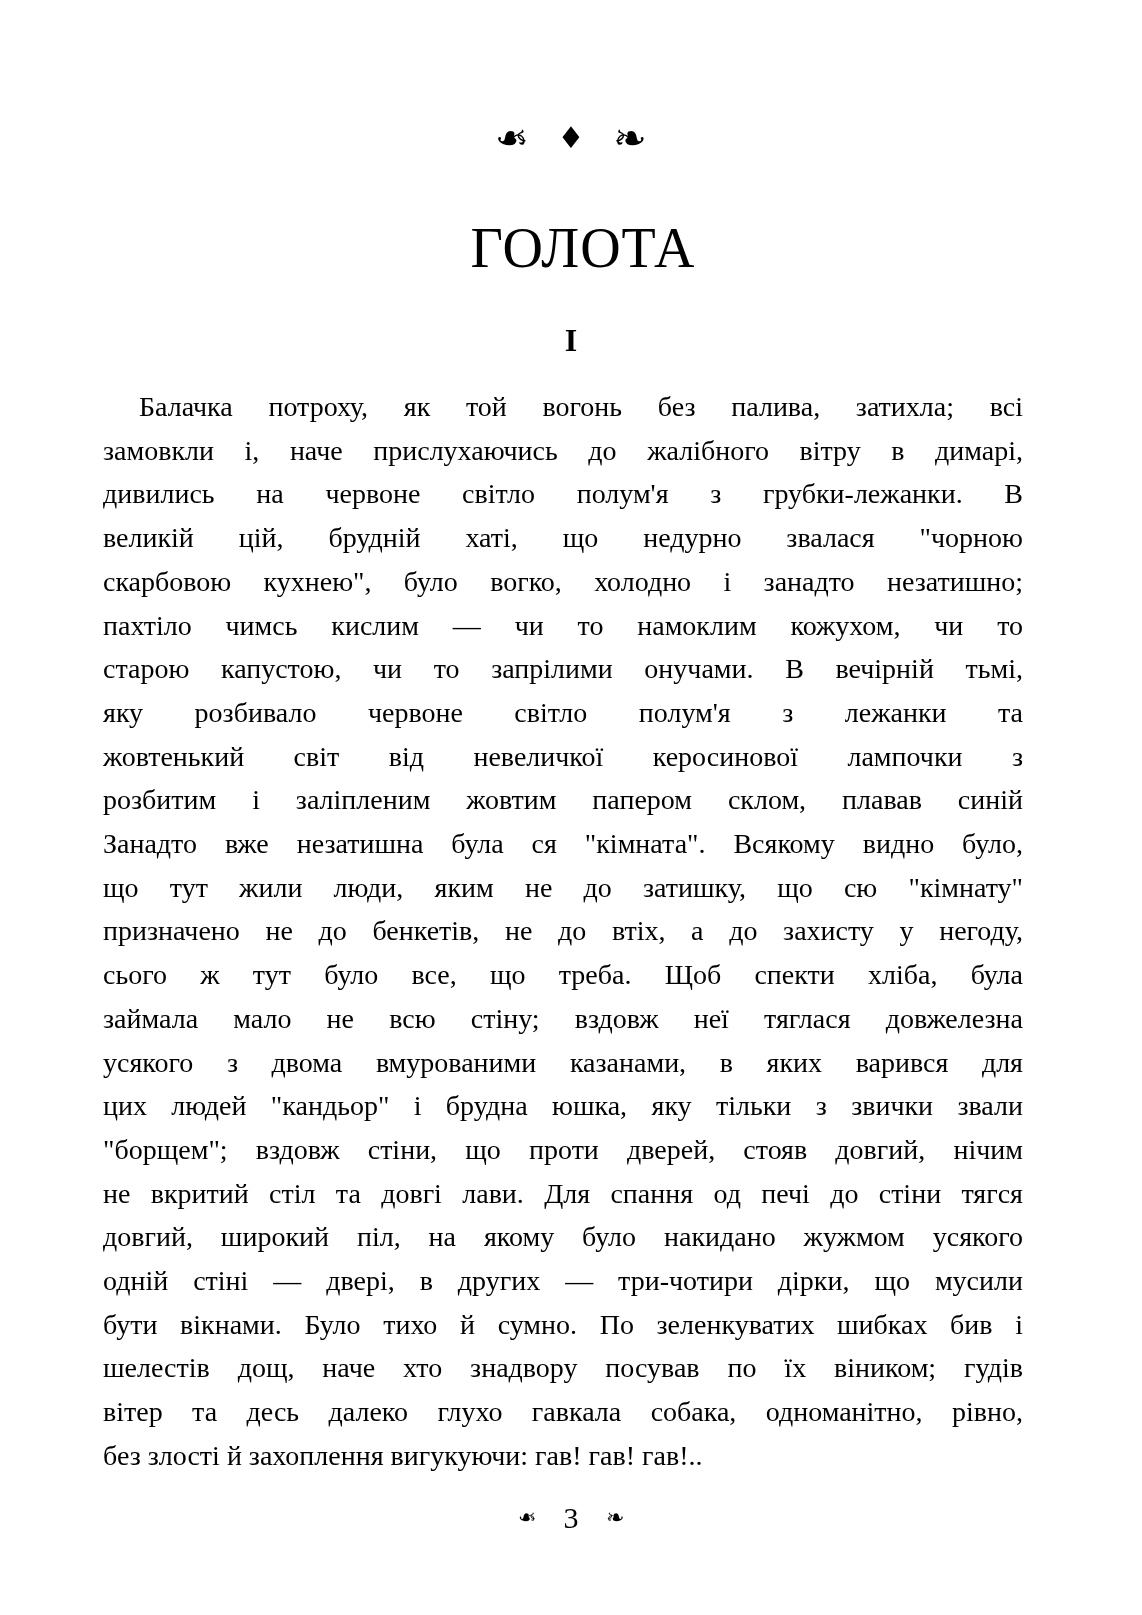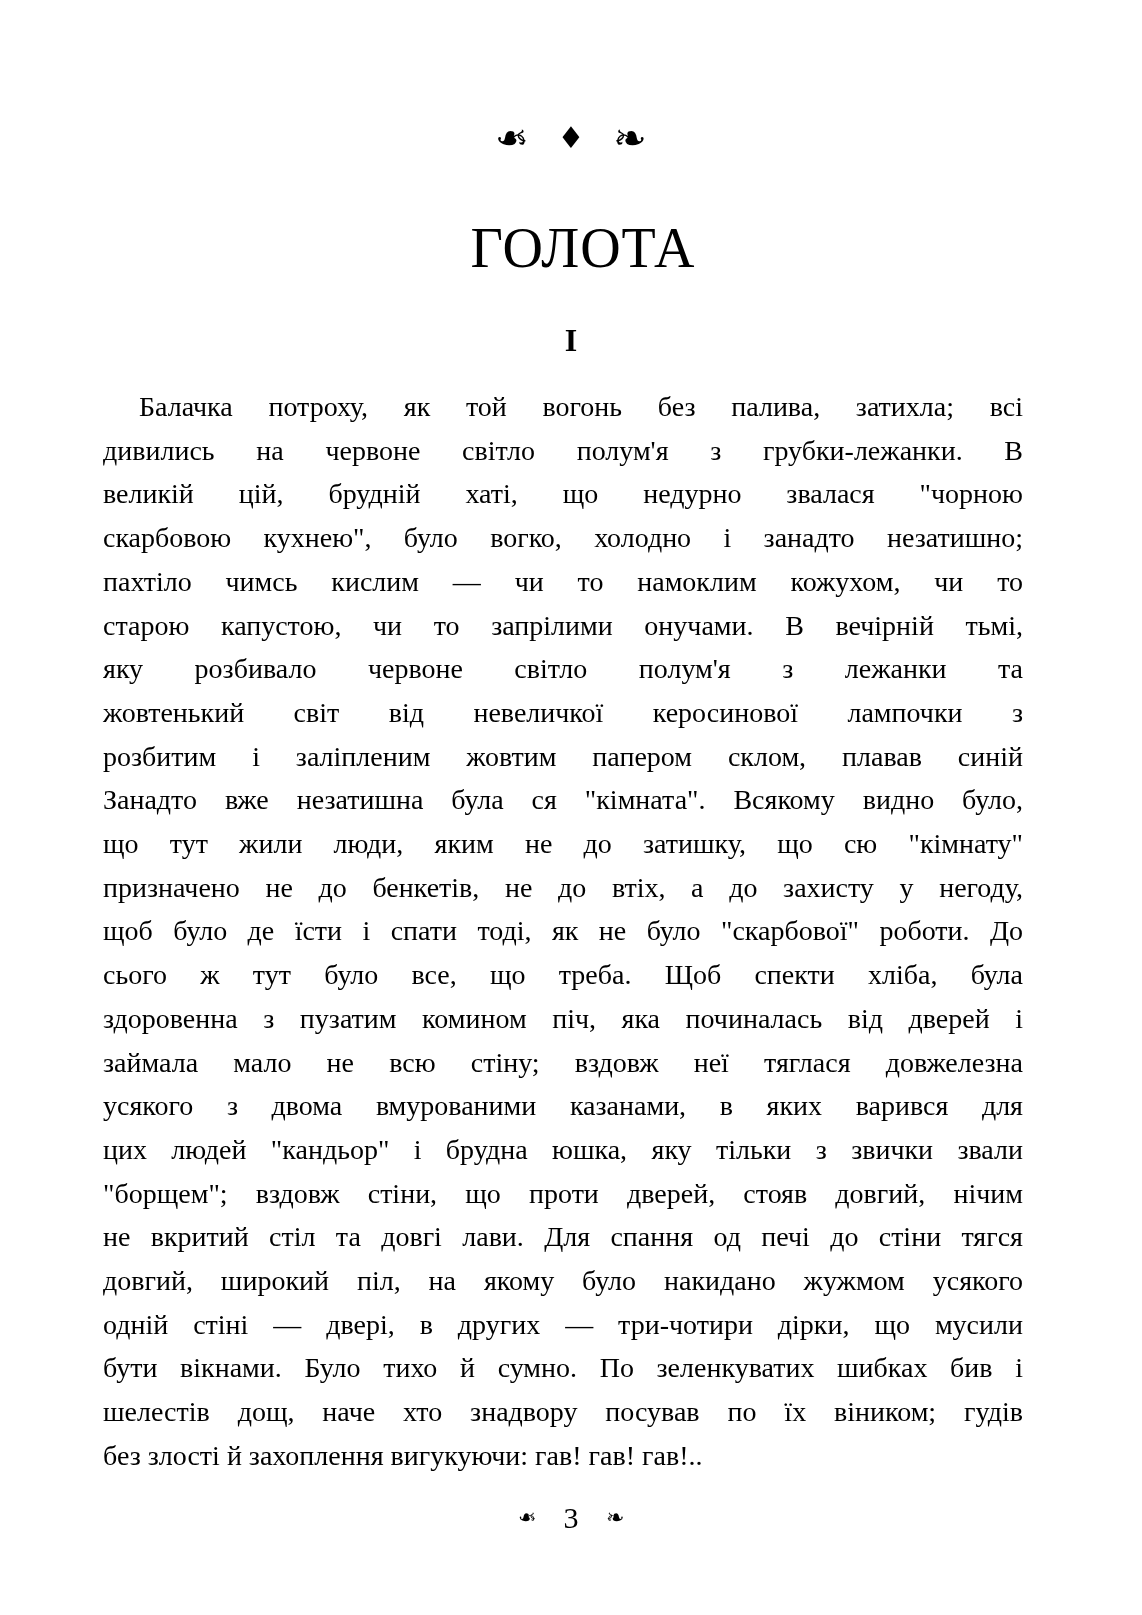--- a/index.html
+++ b/index.html
@@ -112,43 +112,43 @@
     <span class="diamond">♦</span>
     <span class="fleuron">❧</span>
   </div>
 
   <h1 class="title">ГОЛОТА</h1>
 
   <div class="chapter-numeral">I</div>
 
   <div class="body-text">
       <div class="line first">Балачка потроху, як той вогонь без палива, затихла; всі</div>
+      <div class="line">замовкли і, наче прислухаючись до жалібного вітру в димарі,</div>
       <div class="line">дивились на червоне світло полум'я з грубки-лежанки. В</div>
       <div class="line">великій цій, брудній хаті, що недурно звалася "чорною</div>
       <div class="line">скарбовою кухнею", було вогко, холодно і занадто незатишно;</div>
       <div class="line">пахтіло чимсь кислим — чи то намоклим кожухом, чи то</div>
       <div class="line">старою капустою, чи то запрілими онучами. В вечірній тьмі,</div>
       <div class="line">яку розбивало червоне світло полум'я з лежанки та</div>
       <div class="line">жовтенький світ від невеличкої керосинової лампочки з</div>
       <div class="line">розбитим і заліпленим жовтим папером склом, плавав синій</div>
       <div class="line">Занадто вже незатишна була ся "кімната". Всякому видно було,</div>
       <div class="line">що тут жили люди, яким не до затишку, що сю "кімнату"</div>
       <div class="line">призначено не до бенкетів, не до втіх, а до захисту у негоду,</div>
-      <div class="line">щоб було де їсти і спати тоді, як не було "скарбової" роботи. До</div>
       <div class="line">сього ж тут було все, що треба. Щоб спекти хліба, була</div>
-      <div class="line">здоровенна з пузатим комином піч, яка починалась від дверей і</div>
       <div class="line">займала мало не всю стіну; вздовж неї тяглася довжелезна</div>
       <div class="line">усякого з двома вмурованими казанами, в яких варився для</div>
       <div class="line">цих людей "кандьор" і брудна юшка, яку тільки з звички звали</div>
       <div class="line">"борщем"; вздовж стіни, що проти дверей, стояв довгий, нічим</div>
       <div class="line">не вкритий стіл та довгі лави. Для спання од печі до стіни тягся</div>
       <div class="line">довгий, широкий піл, на якому було накидано жужмом усякого</div>
       <div class="line">одній стіні — двері, в других — три-чотири дірки, що мусили</div>
       <div class="line">бути вікнами. Було тихо й сумно. По зеленкуватих шибках бив і</div>
       <div class="line">шелестів дощ, наче хто знадвору посував по їх віником; гудів</div>
+      <div class="line">вітер та десь далеко глухо гавкала собака, одноманітно, рівно,</div>
       <div class="line last">без злості й захоплення вигукуючи: гав! гав! гав!..</div>
     </div>
 
   <div class="footer">
     <span class="fleuron mirrored">❧</span>
     <span class="page-number">3</span>
     <span class="fleuron">❧</span>
   </div>
 
 </div>

